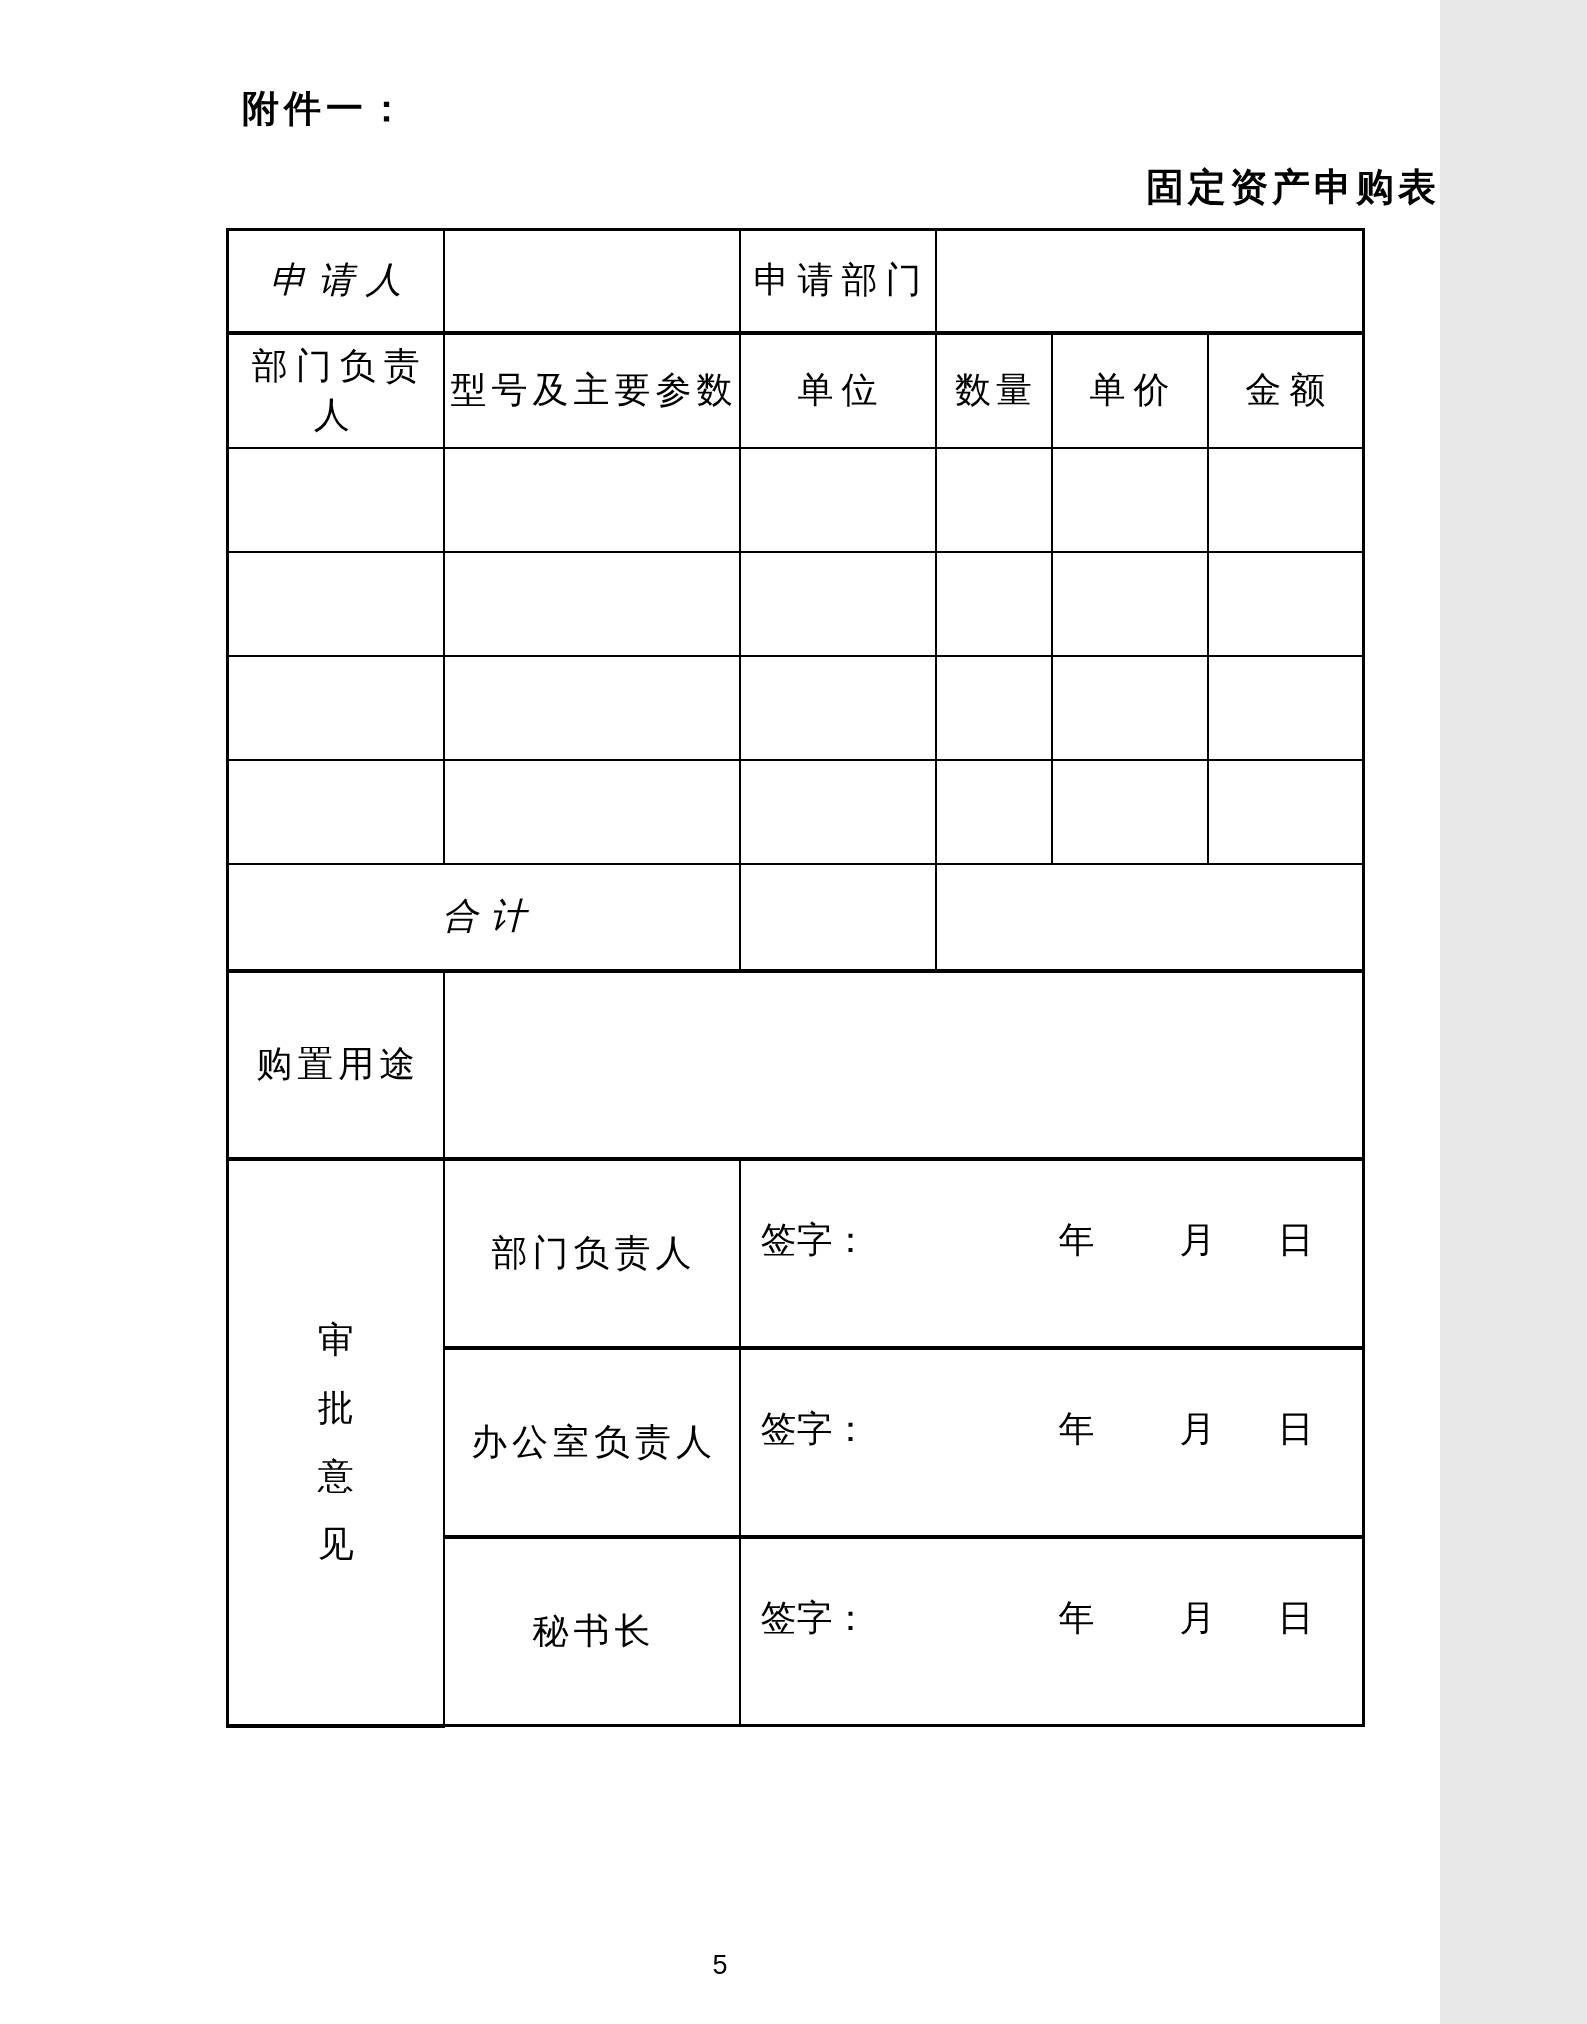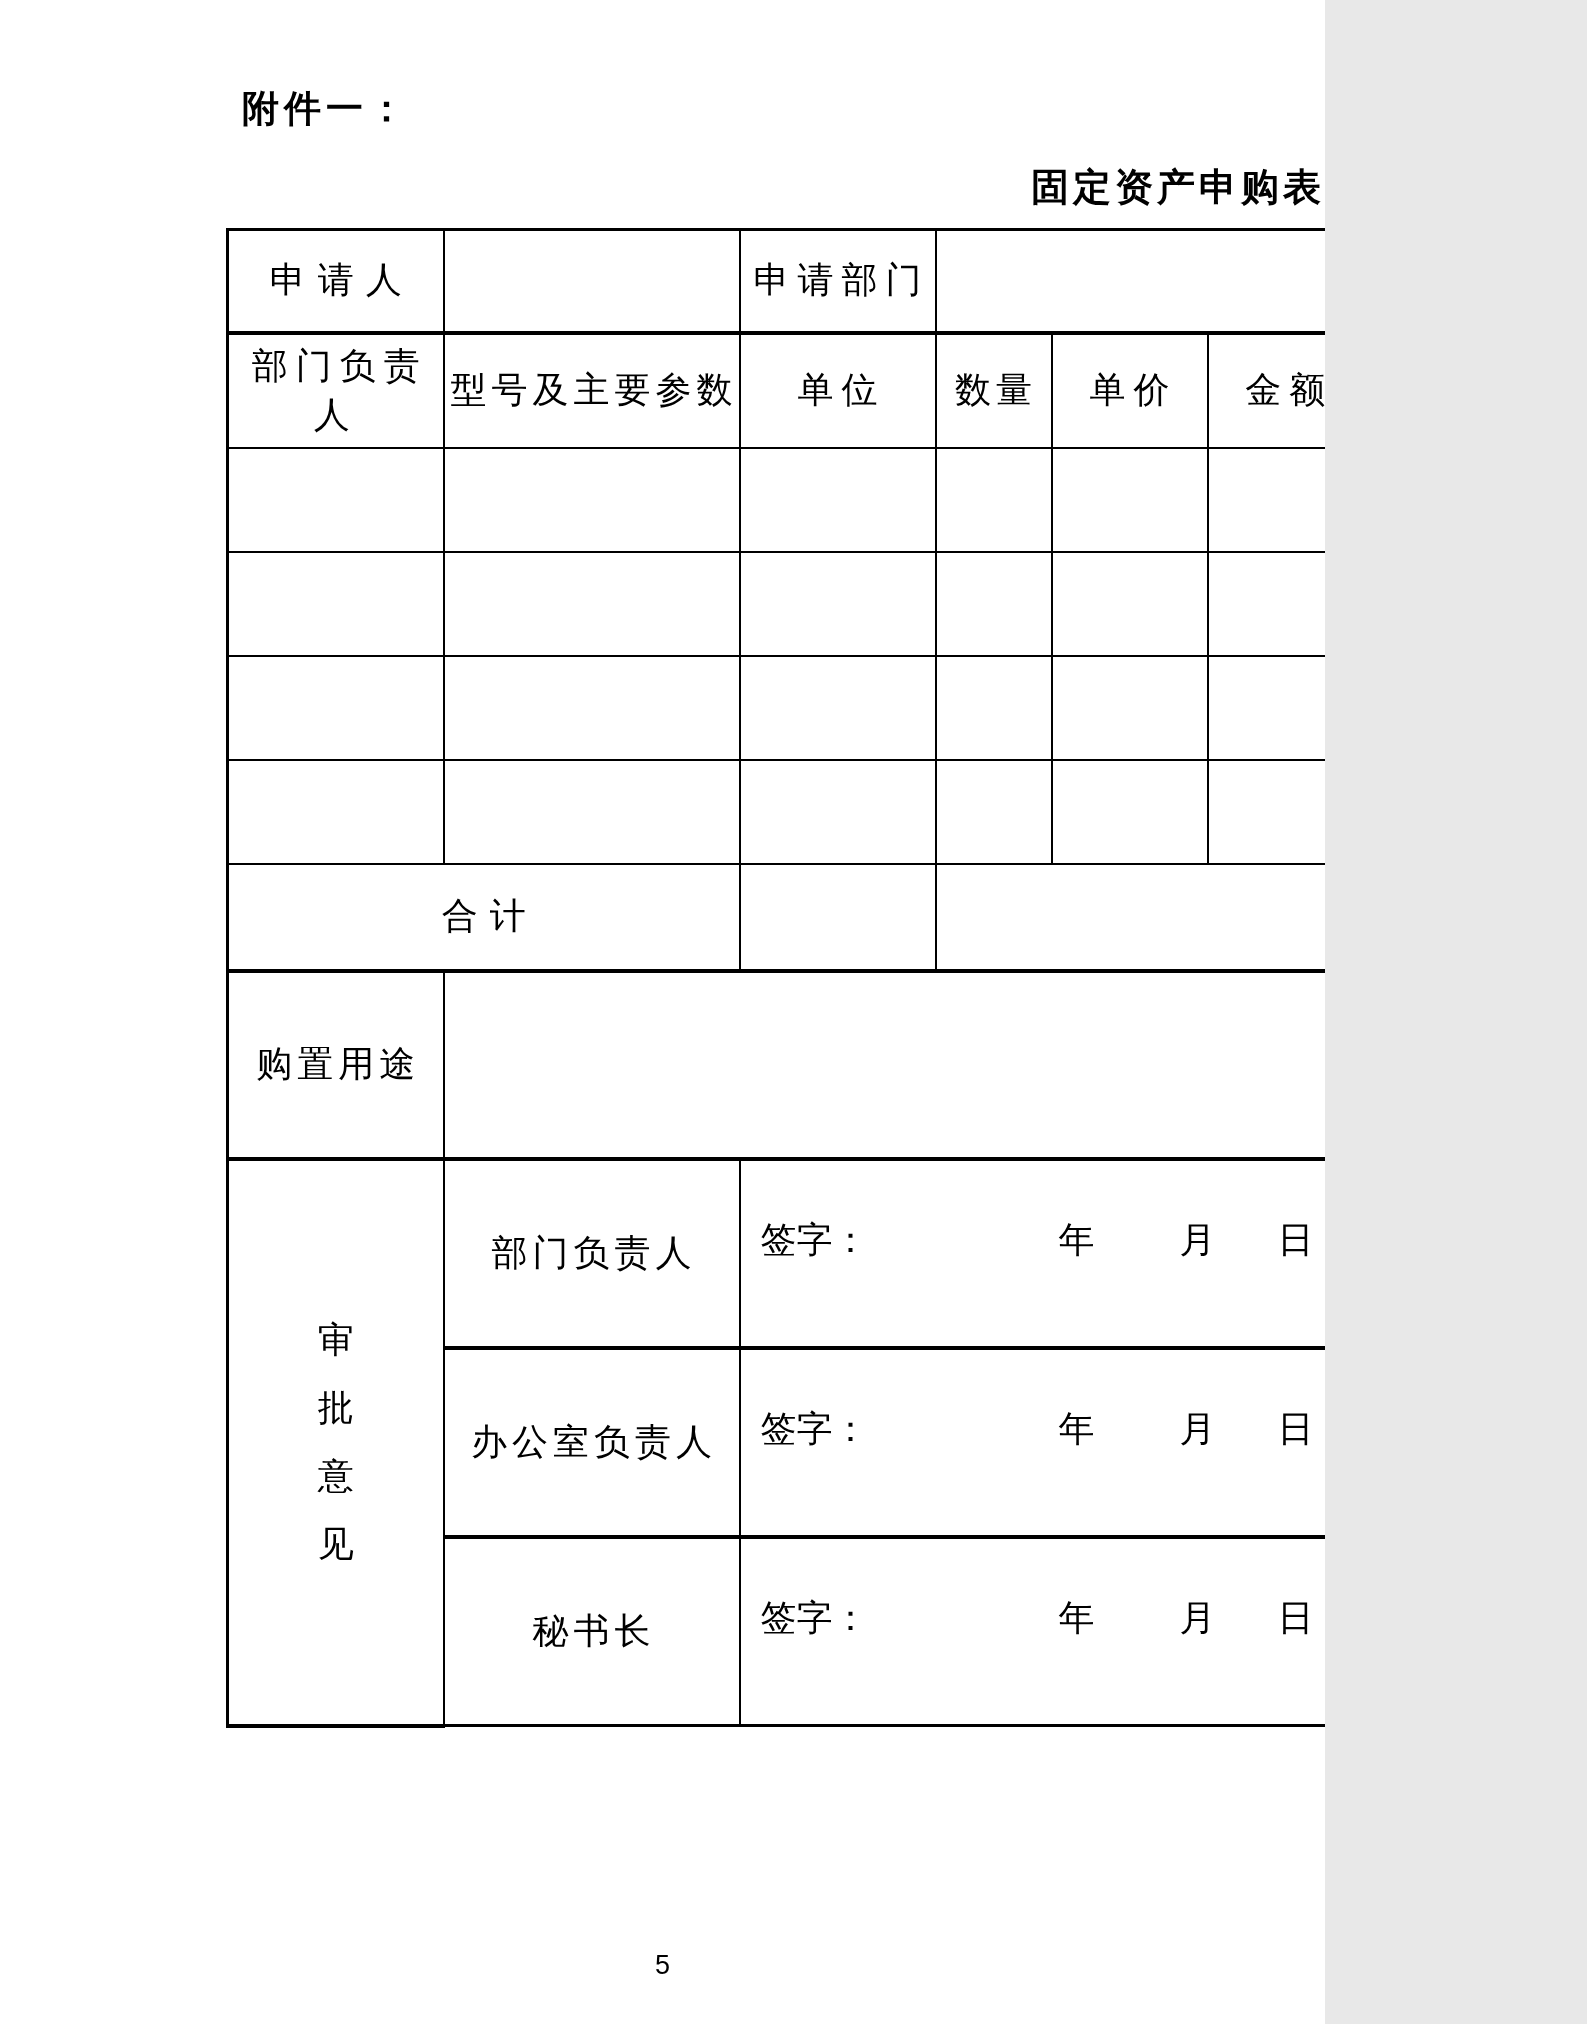--- a/index.html
+++ b/index.html
@@ -1,18 +1,18 @@
 <!DOCTYPE html>
 <html><head>
 <meta charset="utf-8">
 <style>
   html,body{margin:0;padding:0;background:#e8e8e8;}
   .page{
     position:relative;
-    width:1325px;height:2024px;
+    width:1440px;height:2024px;
     background:#ffffff;
     font-family:"Liberation Serif","DejaVu Serif",serif;
     color:#000;
     overflow:hidden;
   }
   .attachment{
     position:absolute;left:242px;top:86px;
     font-size:37px;font-weight:bold;letter-spacing:5px;
     line-height:46px;
   }
@@ -39,21 +39,21 @@
   tr.r-header{height:115px;}
   tr.r-item{height:104px;}
   tr.r-total{height:107px;}
   tr.r-purpose{height:188px;}
   tr.r-approval{height:189px;}
   
   tr.r-applicant > td{border-bottom-width:4px;}
   tr.r-total > td{border-bottom-width:4px;}
   tr.r-purpose > td{border-bottom-width:4px;}
   tr.r-approval.sep > td{border-bottom-width:4px;}
-  .ls{letter-spacing:12px;text-indent:12px;}
+  .ls{letter-spacing:12px;text-indent:12px;font-style:italic;}
   .ls-m{letter-spacing:8px;text-indent:8px;}
   .ls-s{letter-spacing:5px;text-indent:5px;}
   td.sign-cell{vertical-align:bottom;text-align:left;}
   .sign-line{
     display:flex;align-items:flex-end;
     padding:0 0 26px 20px;
     font-size:36px;white-space:nowrap;
   }
   .sign-line .y{margin-left:190px;}
   .sign-line .m{margin-left:85px;}

